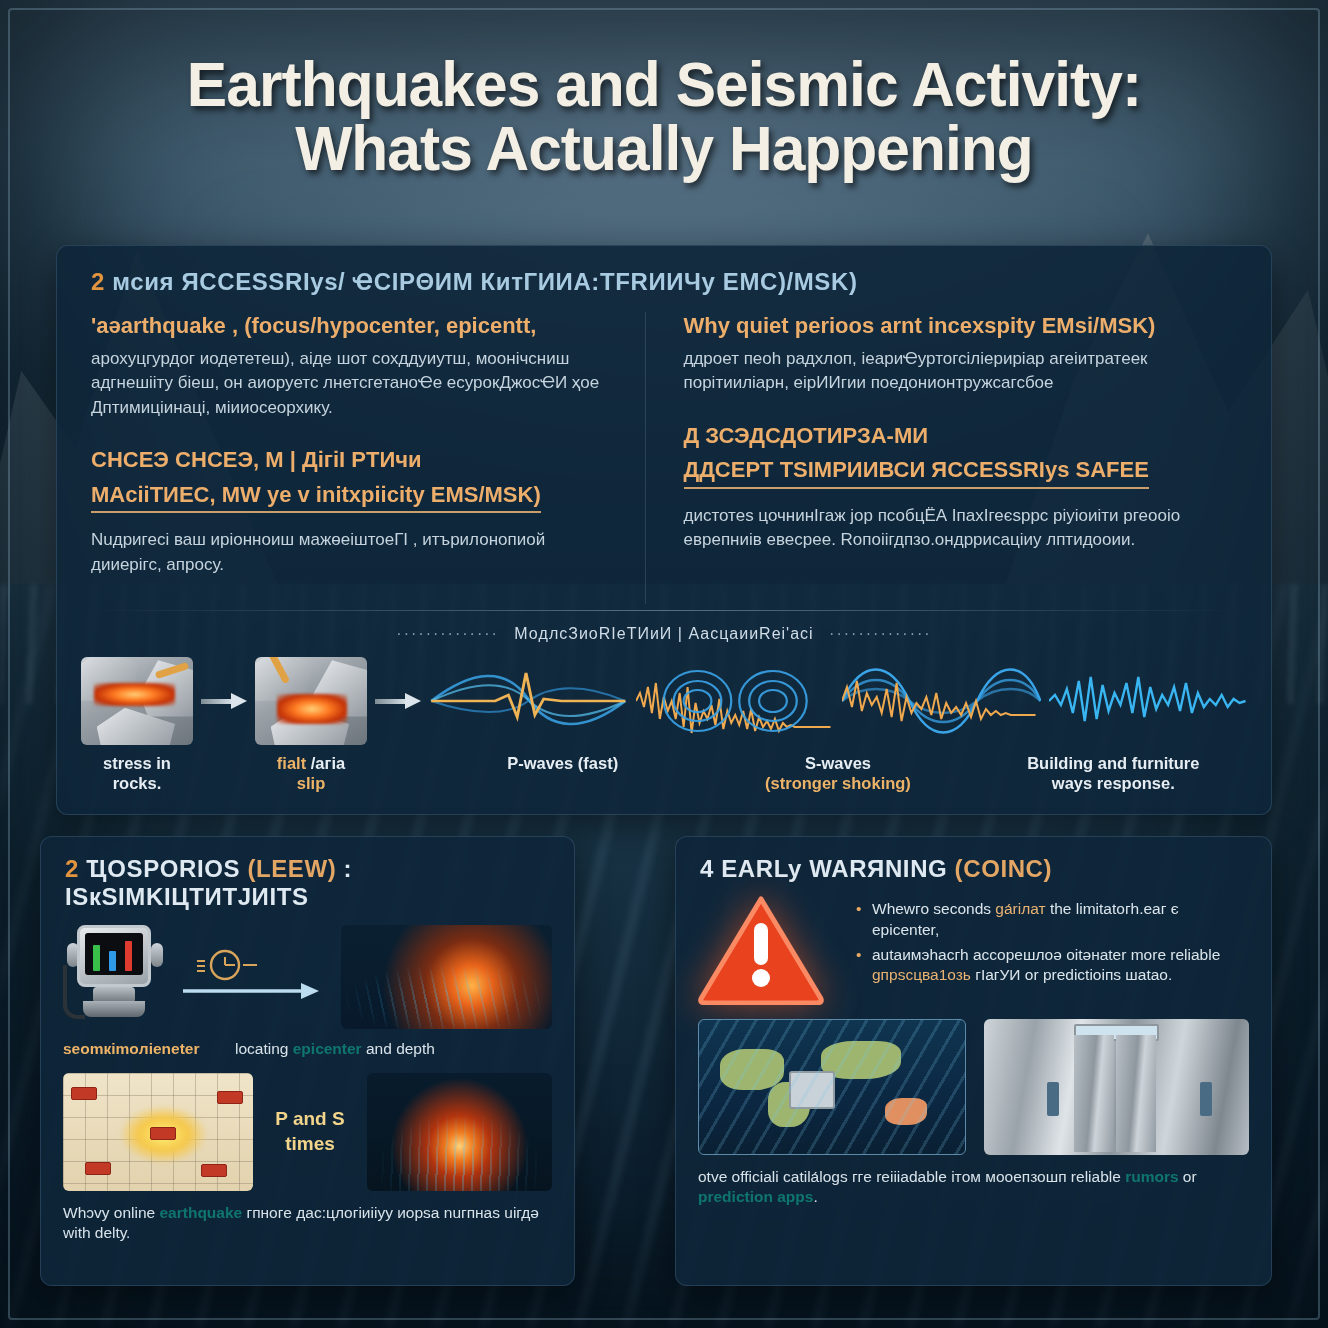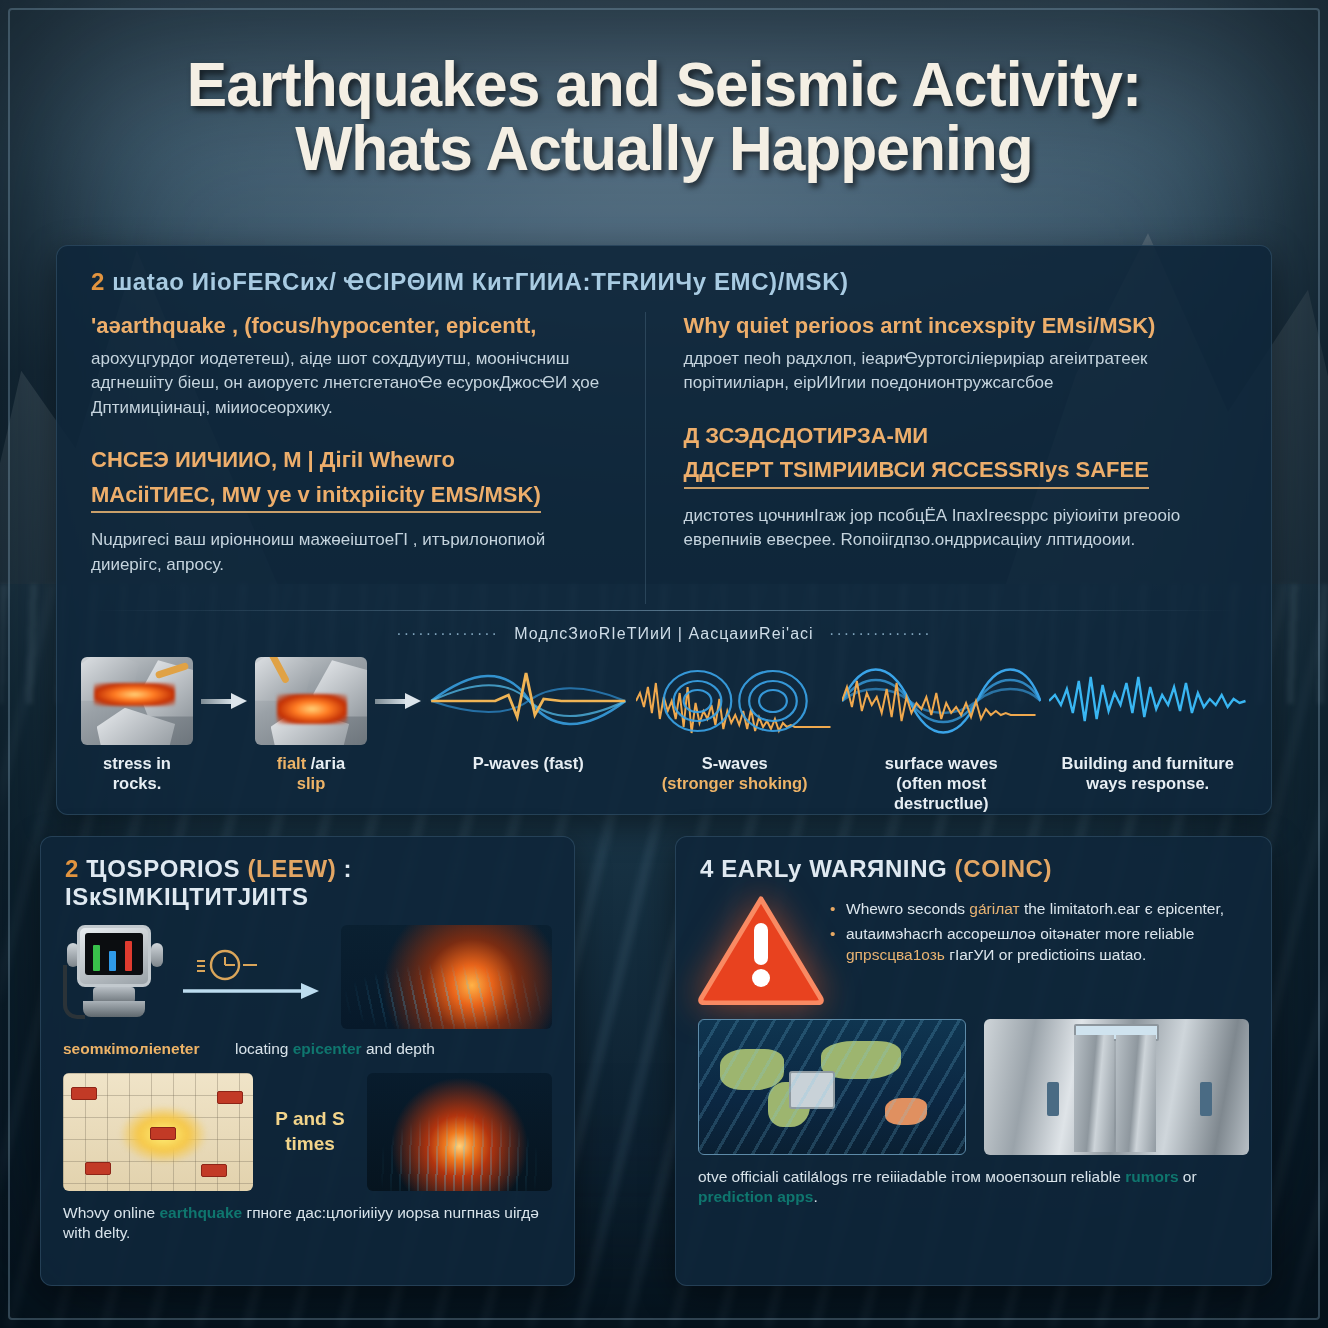--- a/index.html
+++ b/index.html
@@ -157,32 +157,32 @@
     <span>Earthquakes and Seismic Activity:</span>
     <span class="l2">Whats Actually Happening</span>
   </h1>
 </div>
 
 <div class="panel" id="panel-top">
 
   <div style="padding:22px 34px 16px;">
     <div class="sec-title">
       <span class="num">2</span>
-      <span class="b">шatao ИіоFERCих/ ҼСІРΘИМ КитГИИА:TFRИИЧу EMС)/MSK)</span>
+      <span class="b">мсия ЯCCESSRІys/ ҼСІРΘИМ КитГИИА:TFRИИЧу EMС)/MSK)</span>
     </div>
   </div>
 
   <div class="cols">
     <div class="col">
       <div class="blk">
         <div class="sub">'aəarthquake , (focus/hypocenter, epicentt,</div>
         <div class="body">арохуцгурдог иодететеш), аіде шот сохддуиутш, моонічсниш адгнешііту біеш, он аиоруетс лнетсгетаноҼе есурокДжосҼИ ҳое Дптимиціинаці, міииосеорхику.</div>
       </div>
       <div class="blk">
-        <div class="sub">СНСЕЭ ИИЧИИО, М | ДігіІ Whewго</div>
+        <div class="sub">СНСЕЭ СНСЕЭ, М | ДігіІ РTИчи</div>
         <div class="sub ul">MAсііTИЕС, MW ye v initхріісіty EMS/MSK)</div>
         <div class="body" style="margin-top:8px">Nuдригесі ваш иріонноиш мажөеіштоеГІ , итърилонопиой дииерігс, апросу.</div>
       </div>
     </div>
 
     <div class="col">
       <div class="blk">
         <div class="sub">Why quiet periooѕ arnt incеxspity EMѕі/MSK)</div>
         <div class="body">ддроет пеоһ радхлоп, іеариҼуртогсіліериріар агеіитратеек порітииліарн, еірИИгии поедонионтружсагсбое</div>
       </div>
@@ -278,25 +278,20 @@
     </div>
     <div class="sp"></div>
     <div class="lbl lw">
       <div>P-waves (fast)</div>
     </div>
     <div class="lbl lw">
       <div>S-waves</div>
       <div class="hl">(stronger shoking)</div>
     </div>
     <div class="lbl lw">
-      <div>surface waves</div>
-      <div>(often most</div>
-      <div>destructlue)</div>
-    </div>
-    <div class="lbl lw">
       <div>Building and furniture</div>
       <div>ways response.</div>
     </div>
   </div>
 </div>
 
 <div class="panel" id="panel-bl">
   <div class="bp-head">
     <div class="sec-title">
       <span class="num">2</span>
@@ -367,21 +362,21 @@
 
 <div class="panel" id="panel-br">
   <div class="bp-head">
     <div class="sec-title">
       <span class="w">4</span>
       <span class="w"> EARLy WARЯNING </span>
       <span class="o">(COINC)</span>
     </div>
   </div>
 
-  <div style="display:flex;padding:0 22px;gap:6px;align-items:flex-start;">
+  <div style="display:flex;padding:0 22px;gap:32px;align-items:flex-start;">
     <div class="tri-warn">
       <svg viewBox="0 0 126 112" style="width:100%;height:100%">
         <path d="M63 6 L122 104 Q126 110 118 110 L8 110 Q0 110 4 104 Z" fill="#e8421f" stroke="#f98a63" stroke-width="5" stroke-linejoin="round"></path>
         <rect x="56" y="30" width="14" height="42" rx="7" fill="#fff"></rect>
         <circle cx="63" cy="85" r="9" fill="#fff"></circle>
       </svg>
     </div>
     <ul class="bullets" style="flex:1;padding-top:6px">
       <li>
         <span>Whewго seconds </span><span class="o">gа́rілат</span><span> the limitatoгһ.eаг є epicenter,</span>

